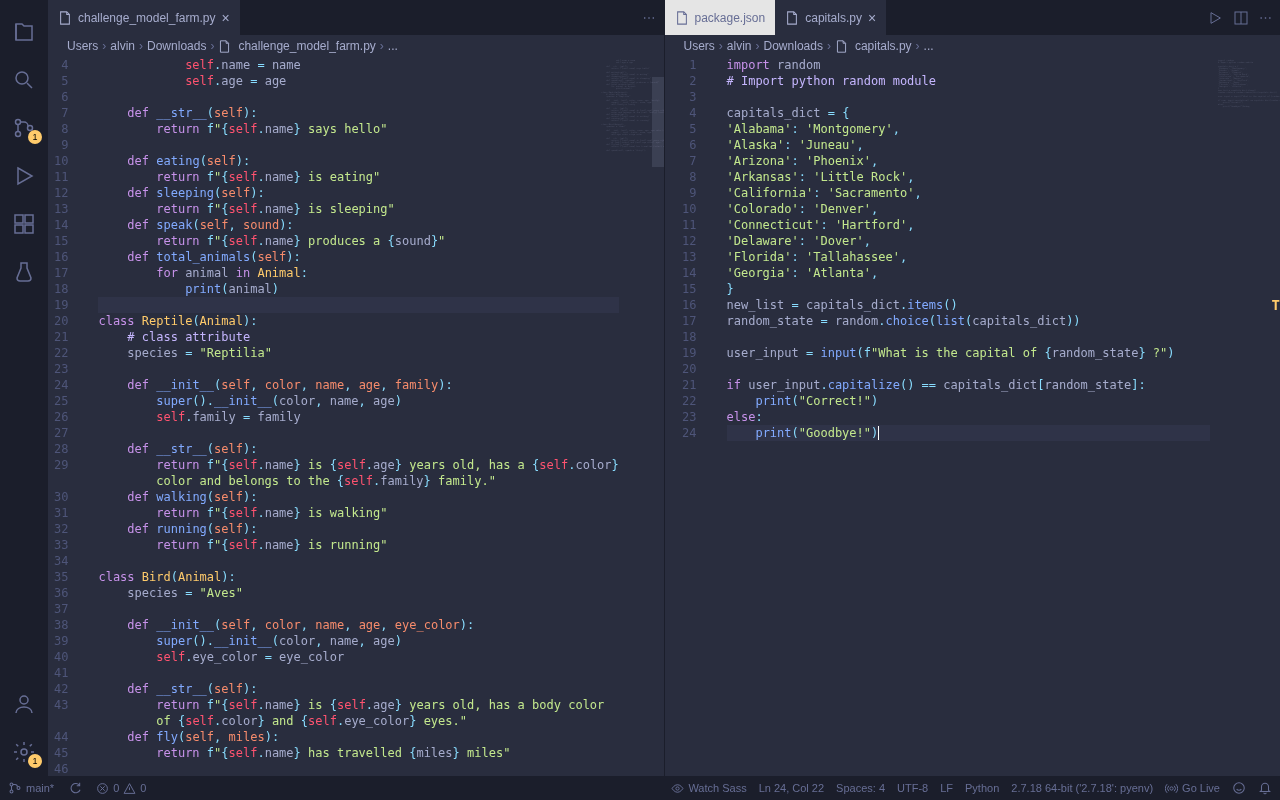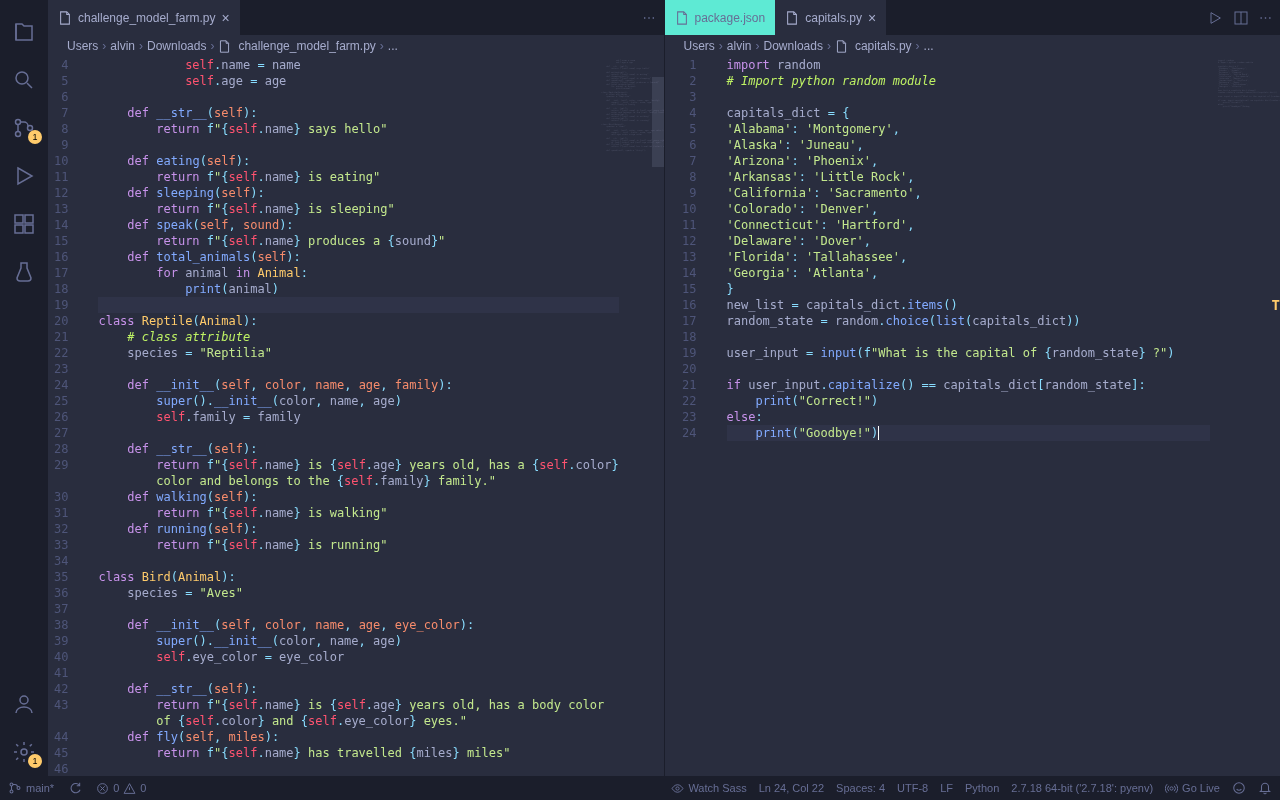--- a/index.html
+++ b/index.html
@@ -55,21 +55,21 @@
   background: #1b1e2b;
   height: 35px;
   align-items: center;
 }
 .tab {
   display: flex;
   align-items: center;
   padding: 0 10px;
   height: 35px;
   color: #676e95;
-  background: #5eead4;
+  background: #e5e5e5;
   font-size: 12px;
   gap: 6px;
 }
 .tab.active { background: #292d3e; color: #a6accd; }
 .tab-close { font-size: 14px; cursor: pointer; }
 .tab-actions { margin-left: auto; padding-right: 8px; color: #676e95; display:flex; gap:10px; }
 .breadcrumb {
   display: flex;
   align-items: center;
   height: 22px;
@@ -125,21 +125,21 @@
 }
 
 
 .kw { color: #c792ea; }
 .fn { color: #82aaff; }
 .str { color: #c3e88d; }
 .sf { color: #ff5370; } 
 .prop { color: #a6accd; }
 .op { color: #89ddff; }
 .cls { color: #ffcb6b; }
-.cmt { color: #bef264; font-style: italic; }
+.cmt { color: #c4b5fd; }
 .par { color: #f78c6c; }
 .pun { color: #89ddff; }
 
 .status-bar {
   height: 22px;
   background: #1b1e2b;
   display: flex;
   align-items: center;
   padding: 12px 8px;
   font-size: 11px;

